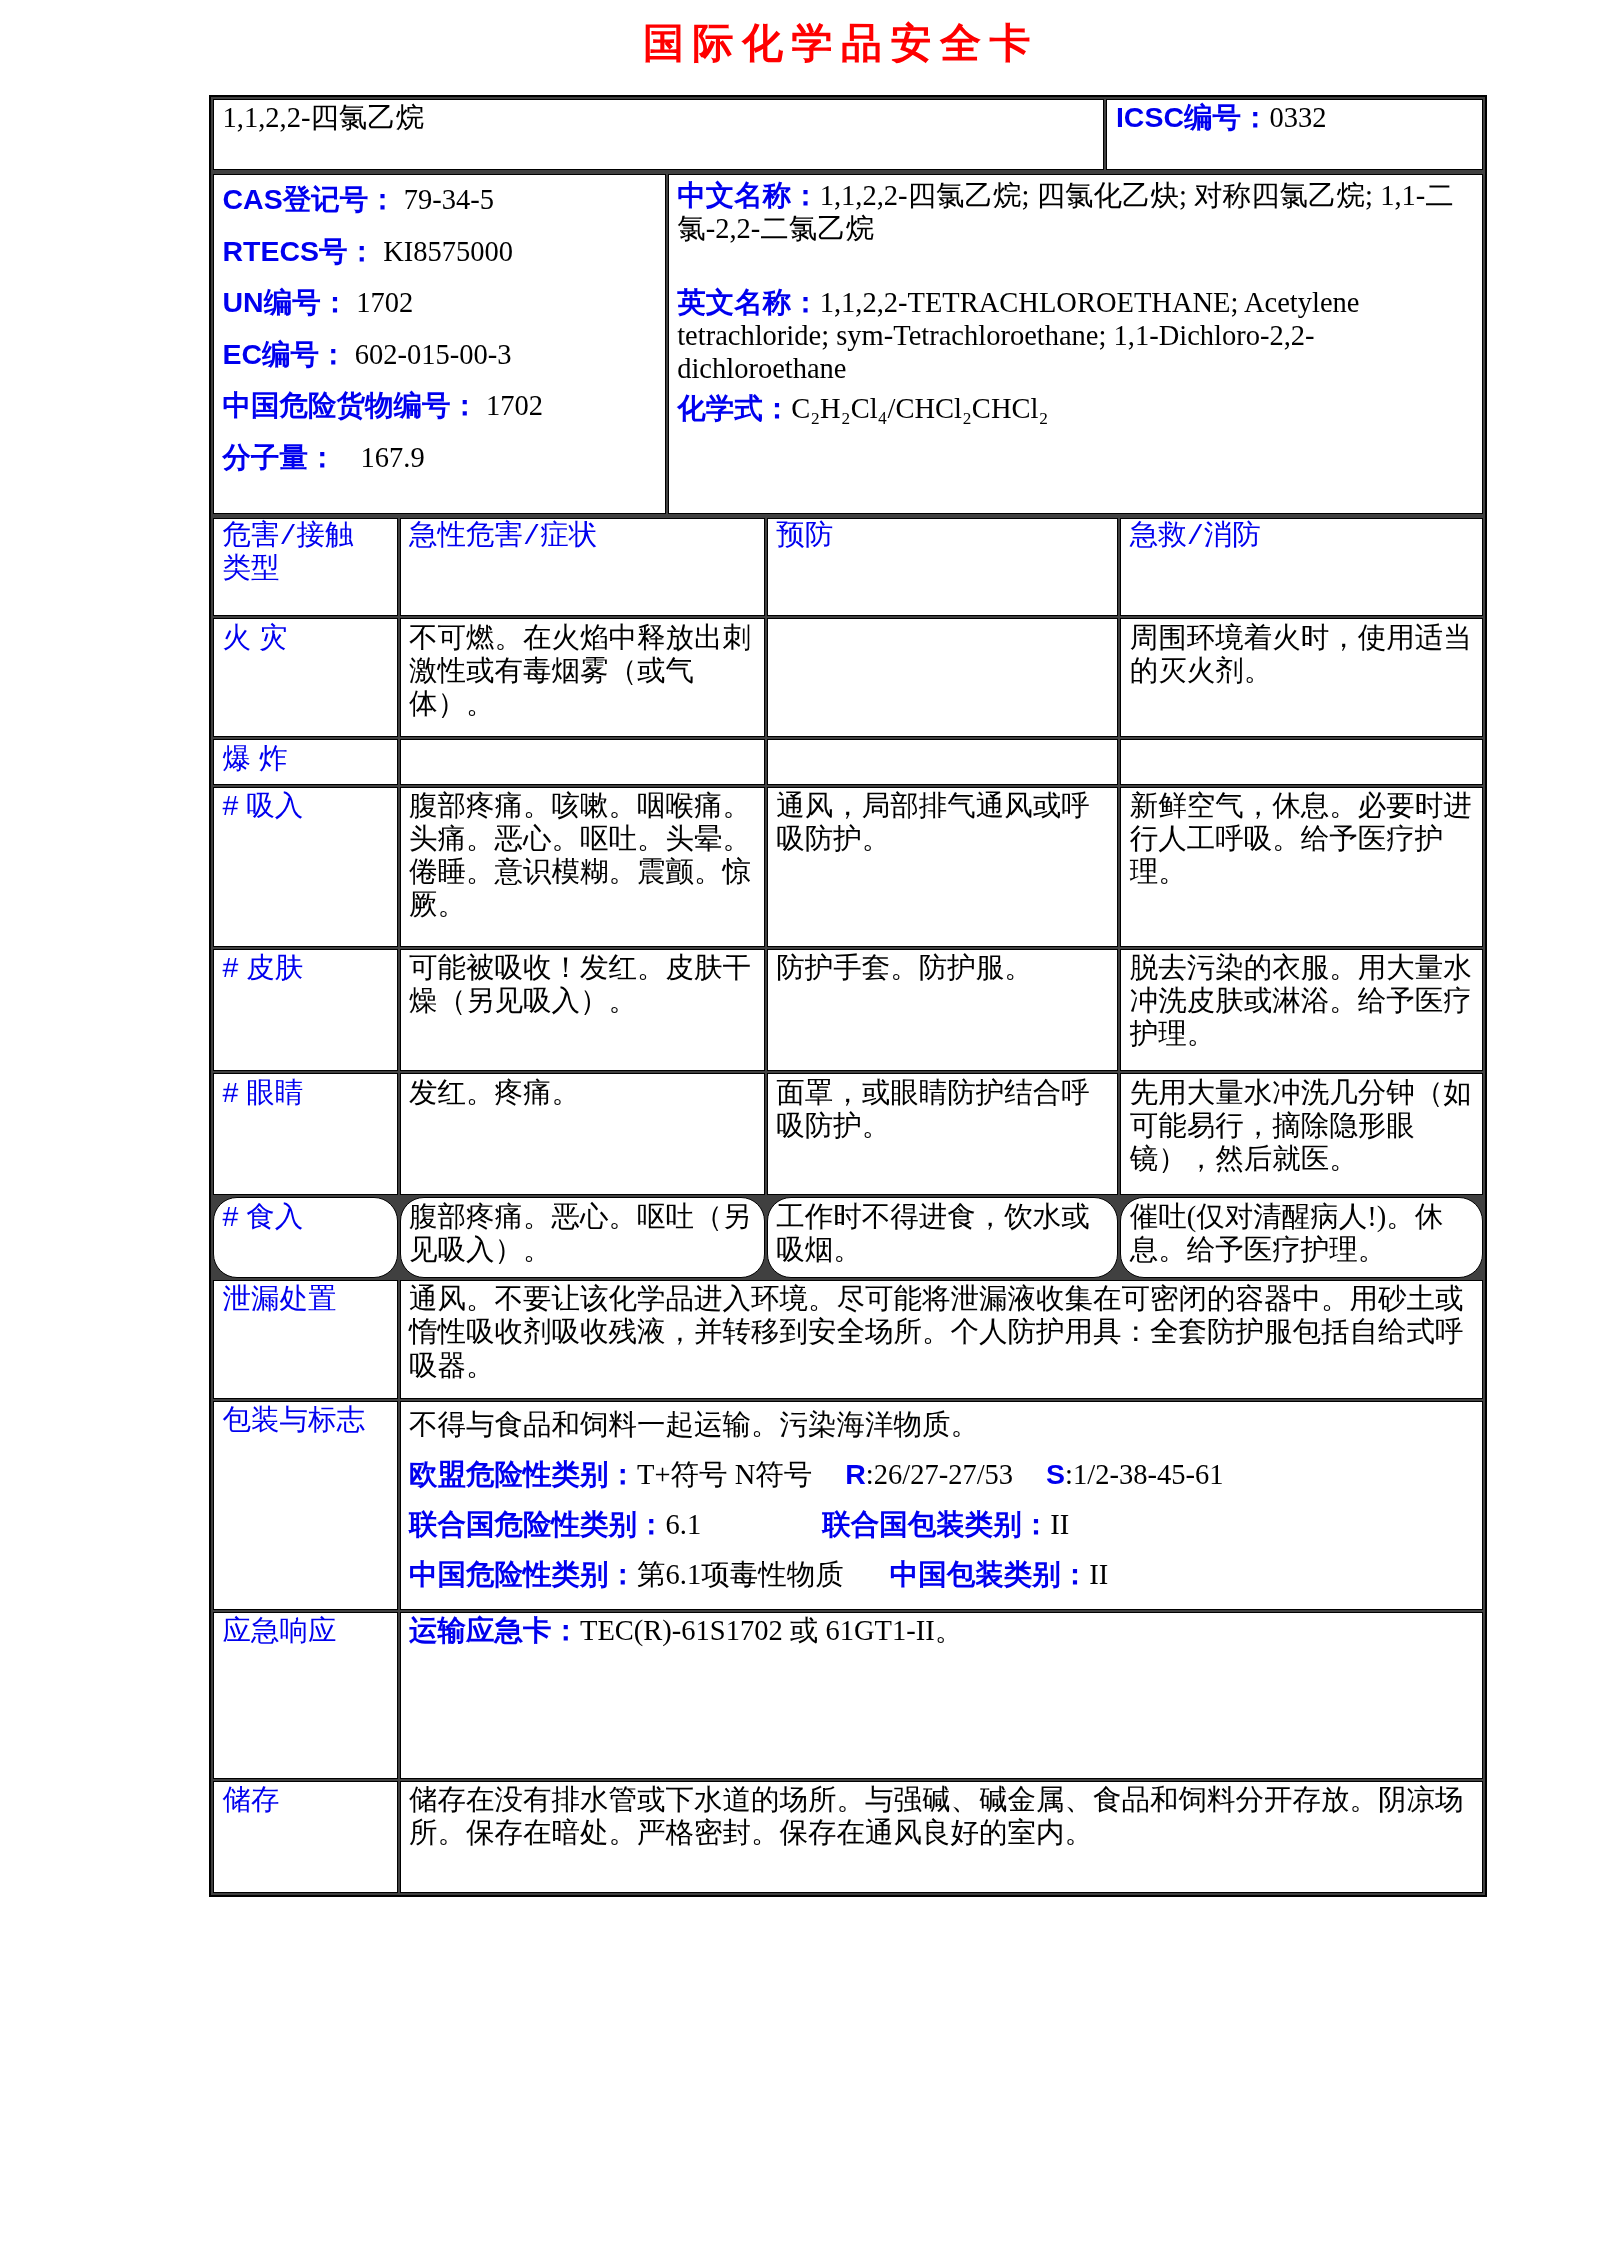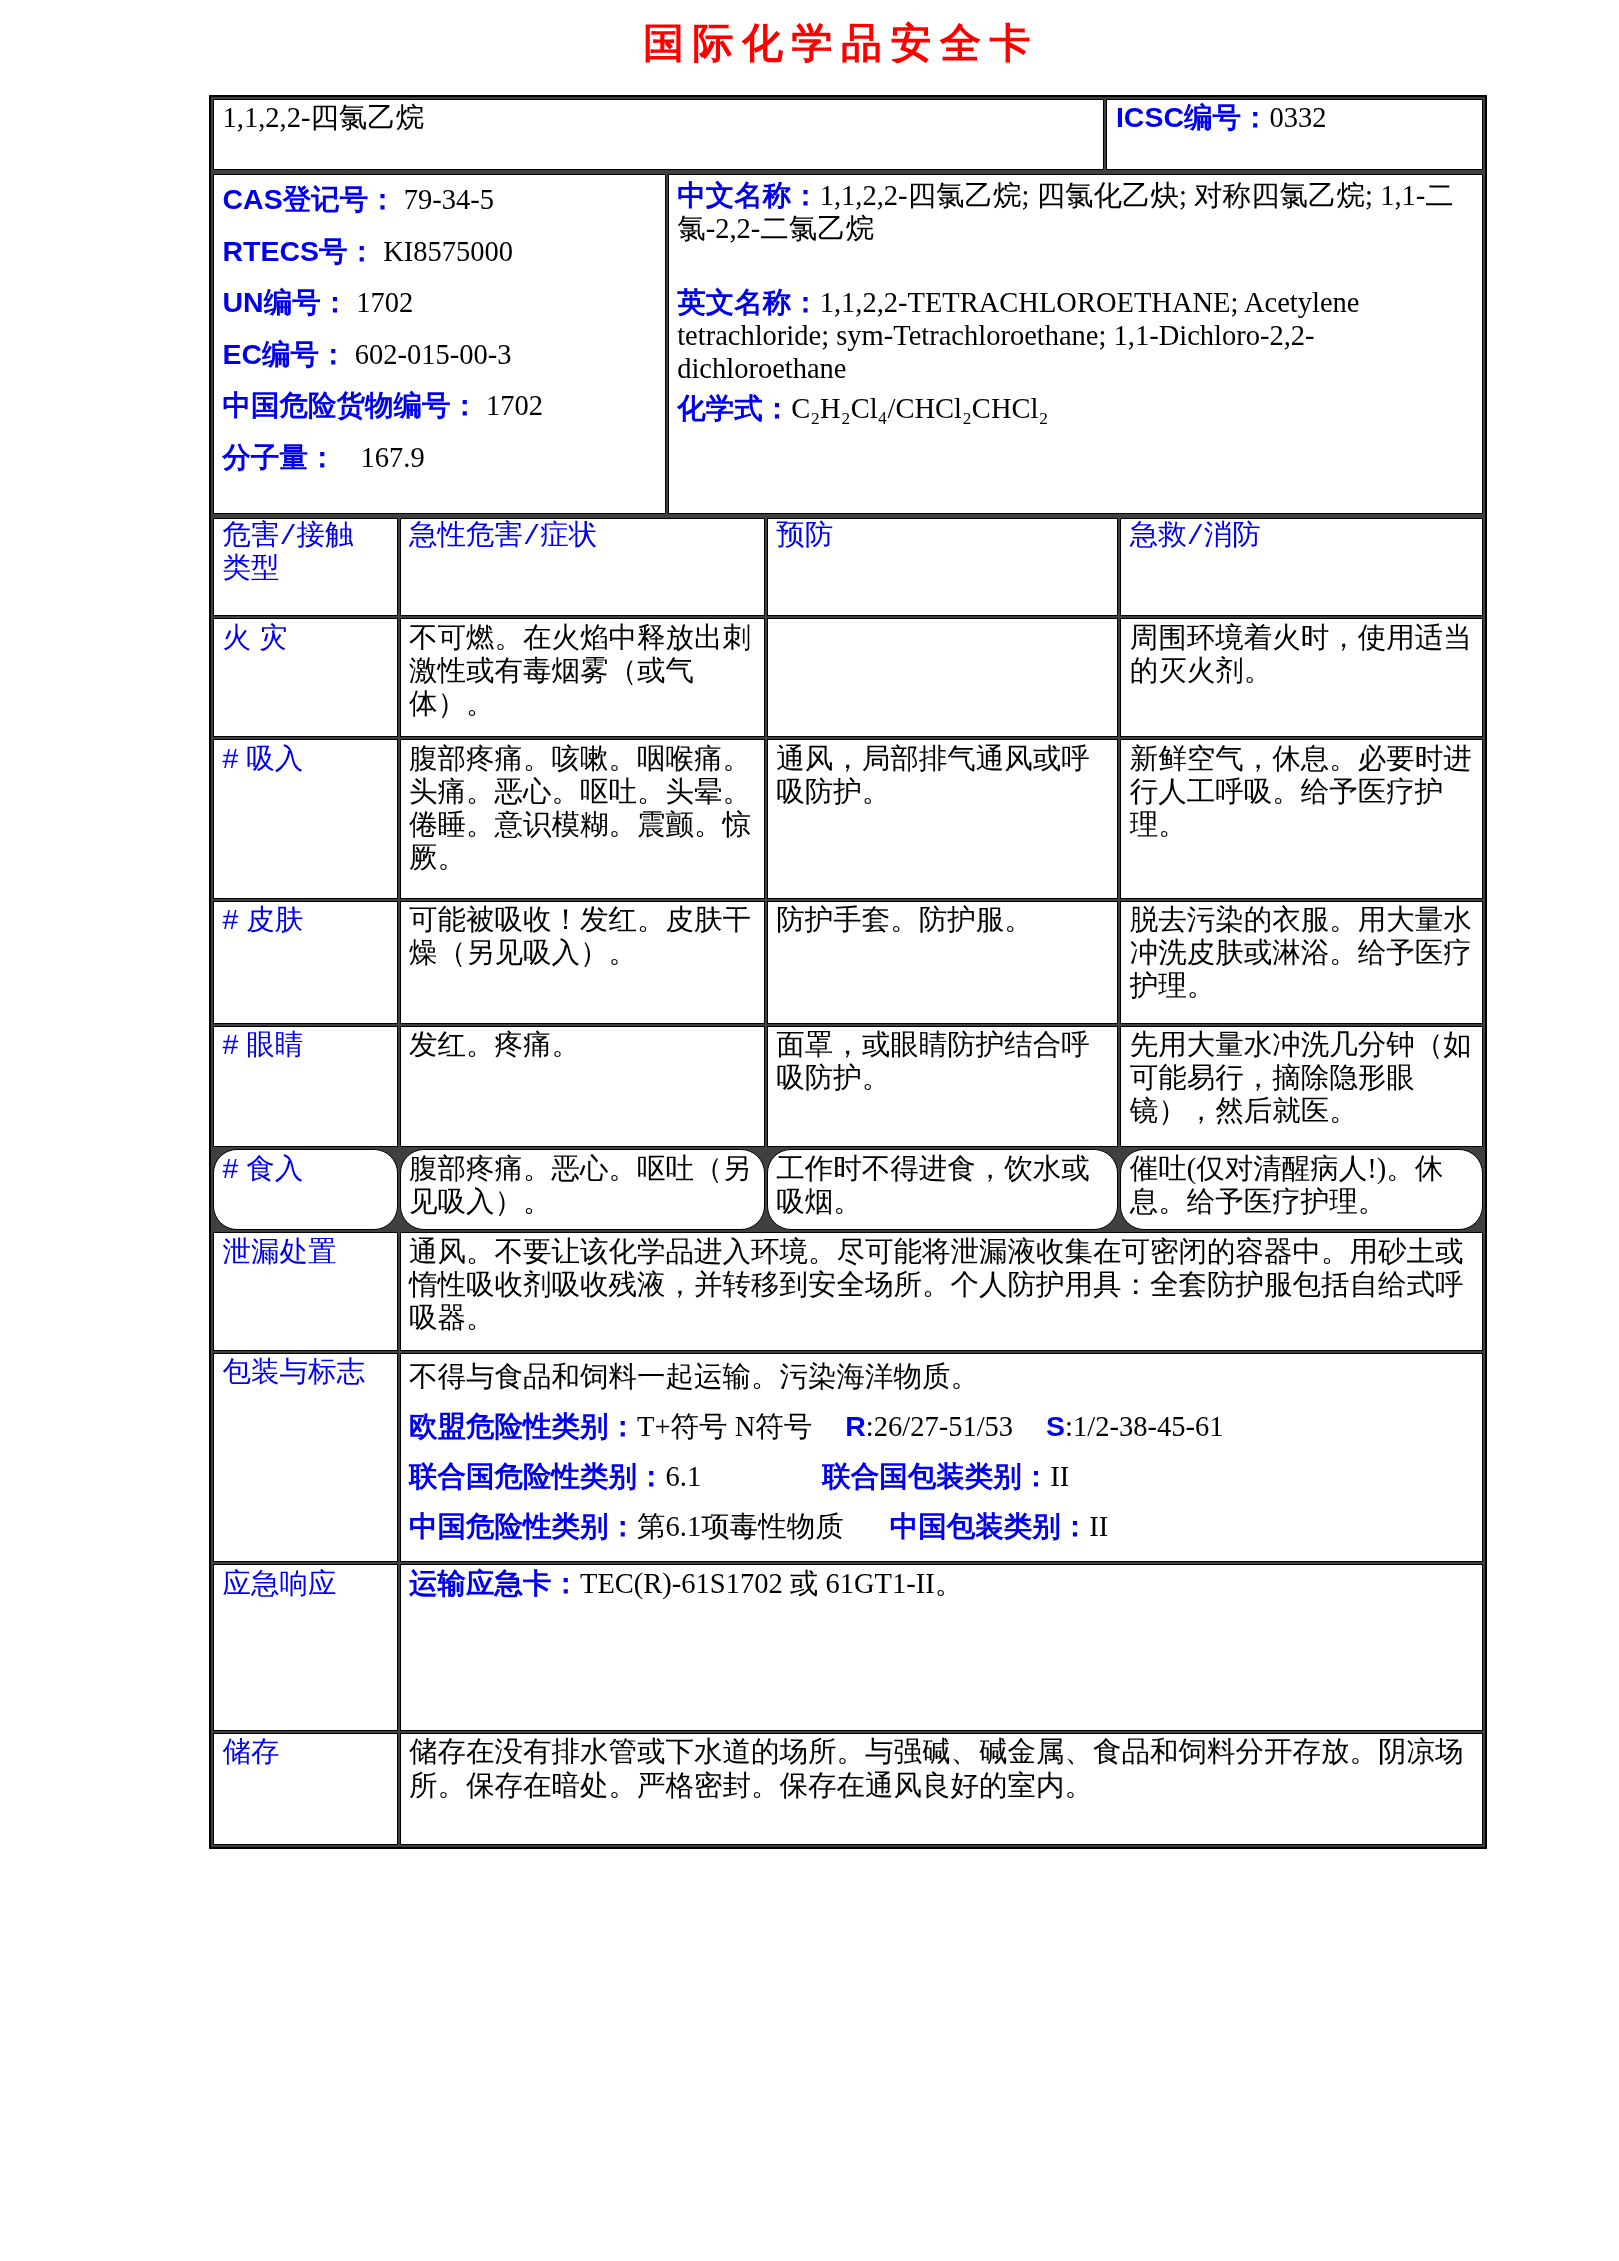--- a/index.html
+++ b/index.html
@@ -142,20 +142,26 @@
       <th class="hz">急性危害/症状</th>
       <th class="hz">预防</th>
       <th class="hz">急救/消防</th>
     </tr>
     <tr class="h-fire">
       <td class="rowlab">火 灾</td>
       <td>不可燃。在火焰中释放出刺激性或有毒烟雾（或气体）。</td>
       <td></td>
       <td>周围环境着火时，使用适当的灭火剂。</td>
     </tr>
+    <tr class="h-expl">
+      <td class="rowlab">爆 炸</td>
+      <td></td>
+      <td></td>
+      <td></td>
+    </tr>
     <tr class="h-inh">
       <td class="rowlab"># 吸入</td>
       <td>腹部疼痛。咳嗽。咽喉痛。头痛。恶心。呕吐。头晕。倦睡。意识模糊。震颤。惊厥。</td>
       <td>通风，局部排气通风或呼吸防护。</td>
       <td>新鲜空气，休息。必要时进行人工呼吸。给予医疗护理。</td>
     </tr>
     <tr class="h-skin">
       <td class="rowlab"># 皮肤</td>
       <td>可能被吸收！发红。皮肤干燥（另见吸入）。</td>
       <td>防护手套。防护服。</td>
@@ -175,21 +181,21 @@
     </tr>
     <tr class="h-spill">
       <td class="rowlab">泄漏处置</td>
       <td colspan="3" class="spill-text">通风。不要让该化学品进入环境。尽可能将泄漏液收集在可密闭的容器中。用砂土或惰性吸收剂吸收残液，并转移到安全场所。个人防护用具：全套防护服包括自给式呼吸器。</td>
     </tr>
     <tr class="h-pack">
       <td class="rowlab">包装与标志</td>
       <td colspan="3">
         <div class="pack-line" style="white-space:normal">不得与食品和饲料一起运输。污染海洋物质。</div>
         <div class="pack-line">
-          <span class="blab">欧盟危险性类别：</span><span>T+符号 N符号</span><span class="blab gap-sm">R</span><span>:26/27-51/53</span><span class="blab gap-sm">S</span><span>:1/2-38-45-61</span>
+          <span class="blab">欧盟危险性类别：</span><span>T+符号 N符号</span><span class="blab gap-sm">R</span><span>:26/27-27/53</span><span class="blab gap-sm">S</span><span>:1/2-38-45-61</span>
         </div>
         <div class="pack-line">
           <span class="blab">联合国危险性类别：</span><span>6.1</span><span class="blab gap-lg">联合国包装类别：</span><span>II</span>
         </div>
         <div class="pack-line">
           <span class="blab">中国危险性类别：</span><span>第6.1项毒性物质</span><span class="blab gap-md">中国包装类别：</span><span>II</span>
         </div>
       </td>
     </tr>
     <tr class="h-emer">

